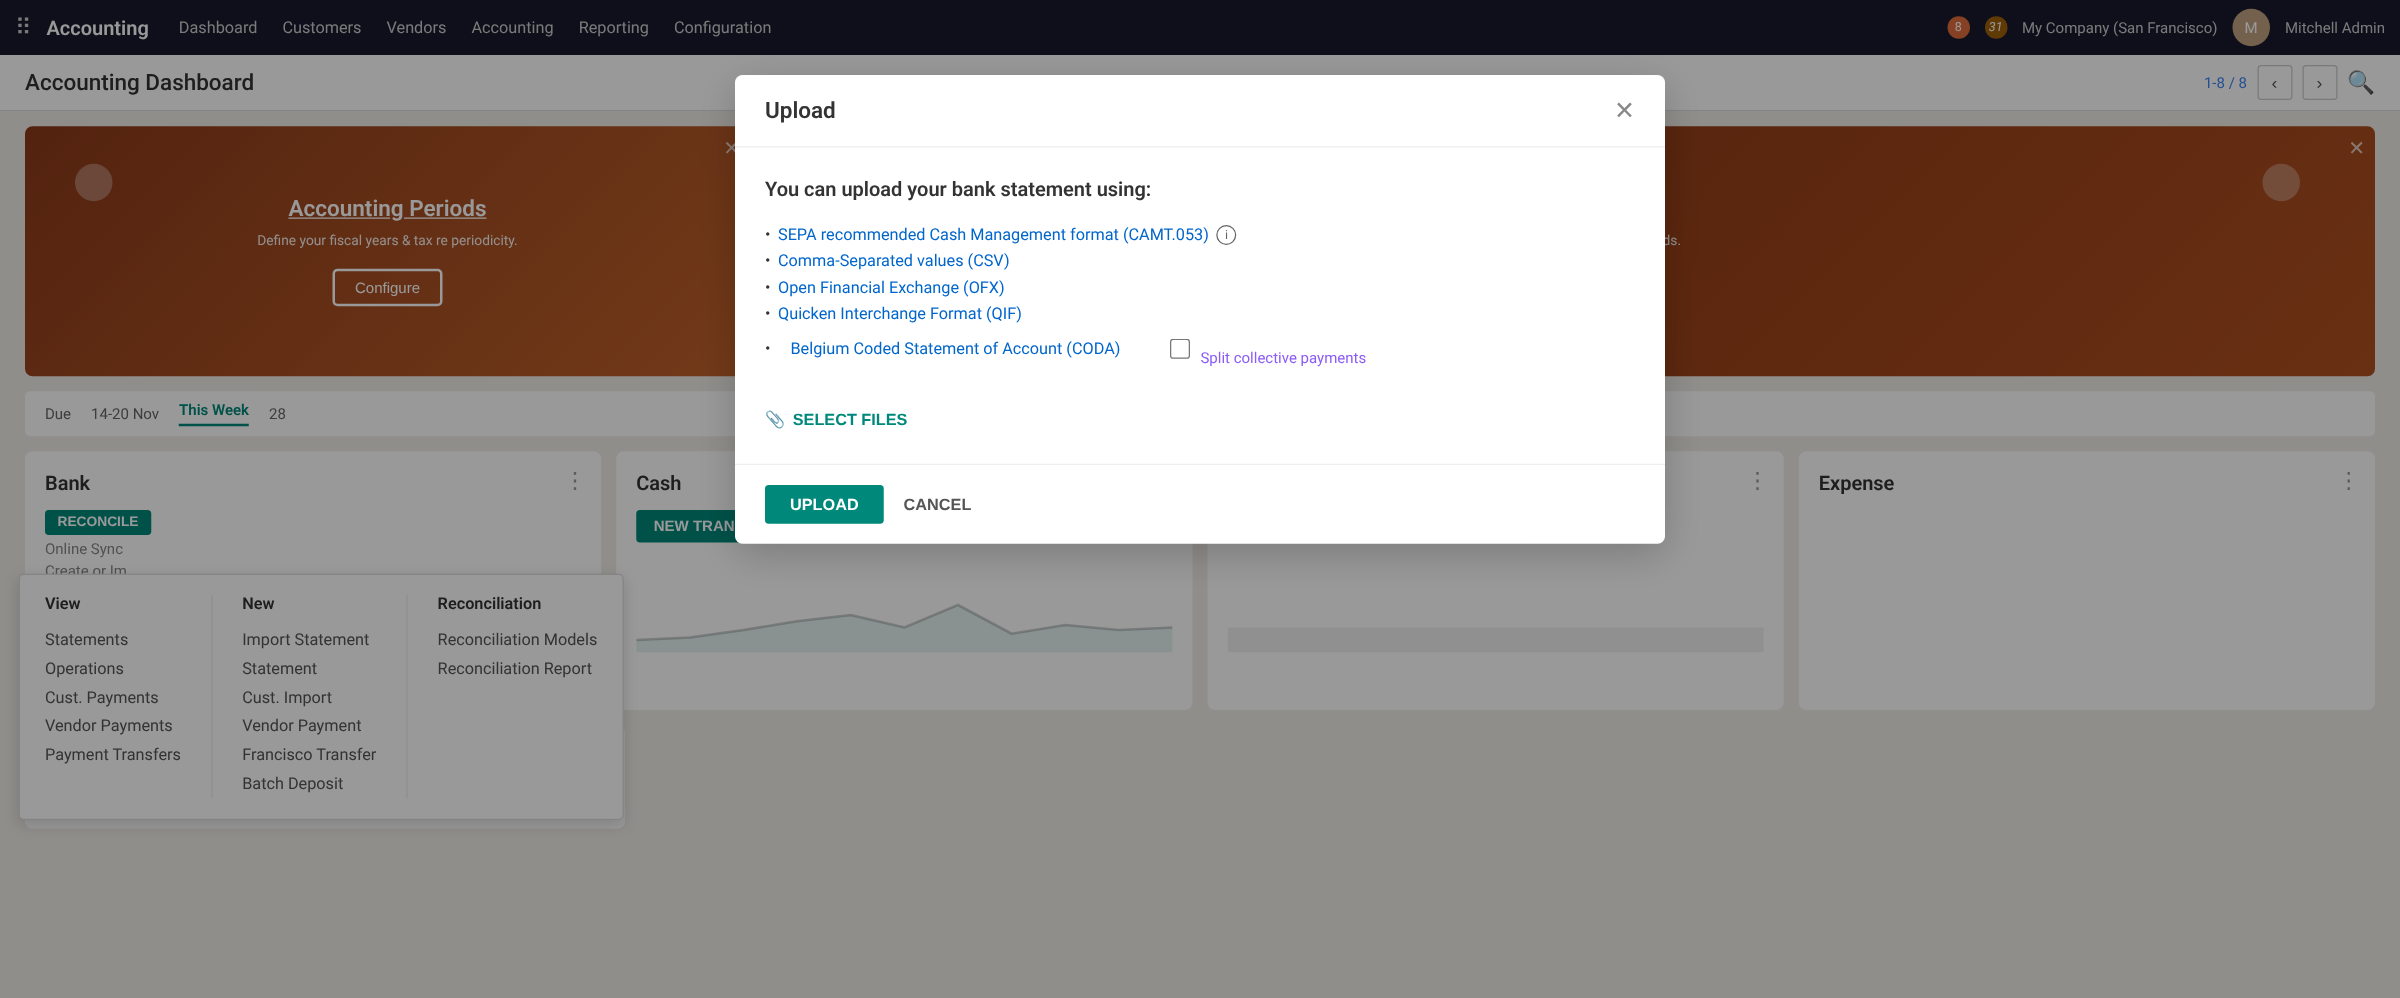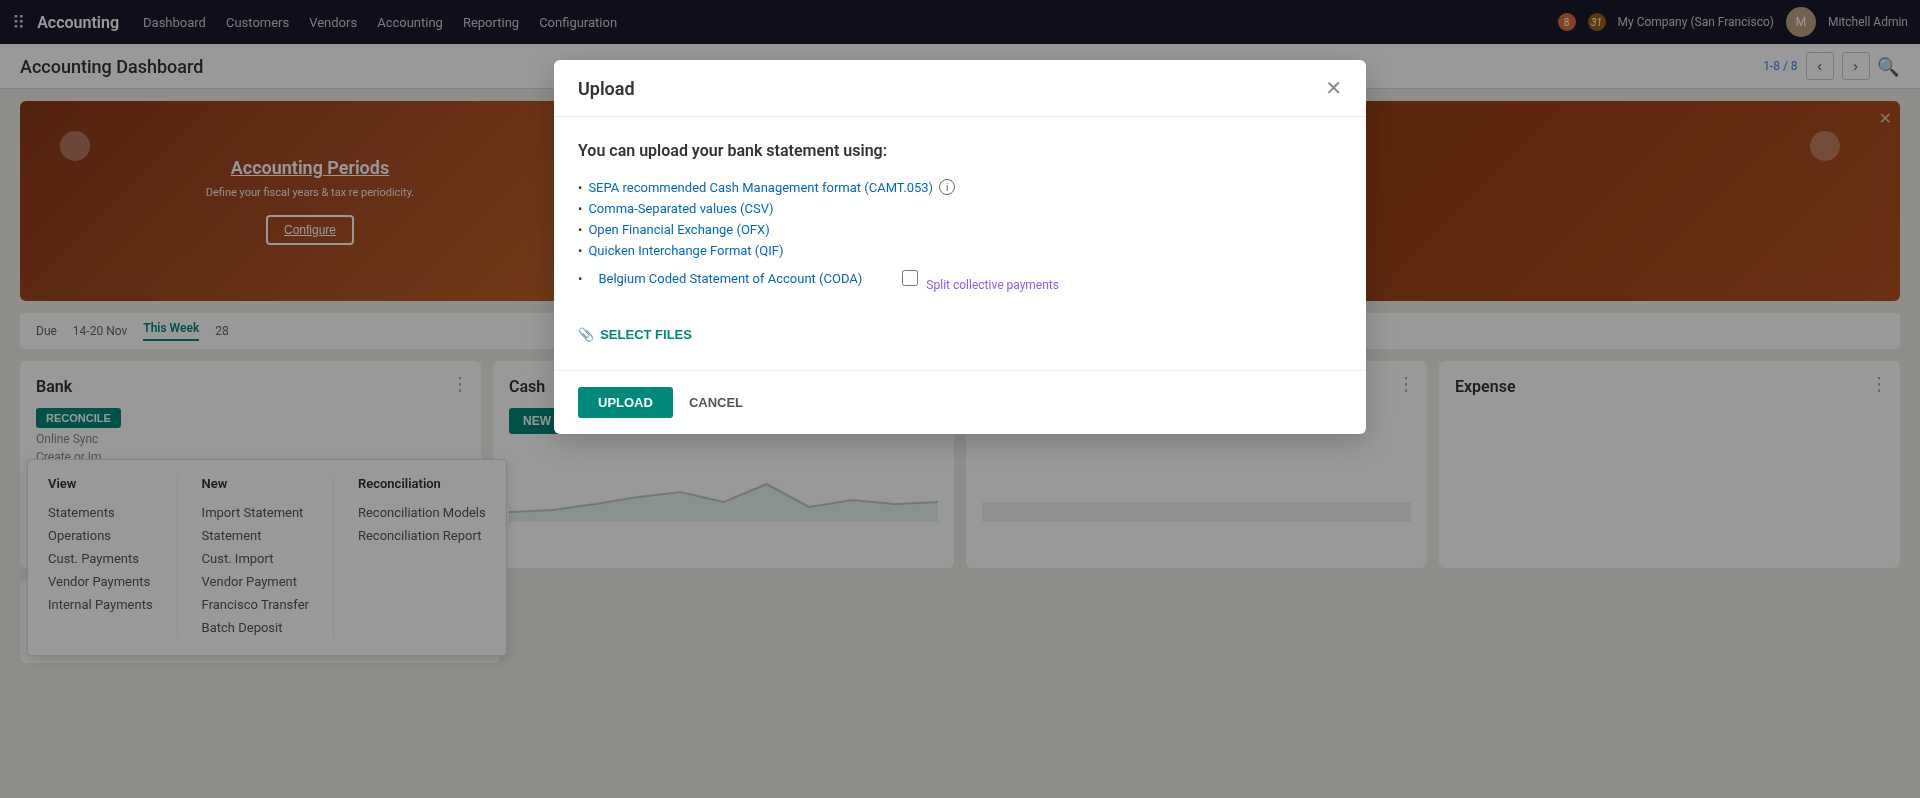--- a/index.html
+++ b/index.html
@@ -88,21 +88,21 @@
       align-items: center;
       justify-content: center;
       color: #fff;
       text-align: center;
       padding: 20px;
       position: relative;
     }
     .banner-right-circle { width: 30px; height: 30px; background: rgba(255,255,255,0.3); border-radius: 50%; position: absolute; top: 30px; right: 60px; }
     .banner-title { font-size: 18px; font-weight: 600; margin-bottom: 8px; text-decoration: underline; }
     .banner-subtitle { font-size: 11px; opacity: 0.9; margin-bottom: 16px; }
-    .banner-btn { border: 2px solid #fff; color: #fff; background: transparent; padding: 6px 16px; border-radius: 4px; cursor: pointer; font-size: 12px; text-decoration: underline; }
+    .banner-btn { border: 2px solid #fff; color: #fff; background: transparent; padding: 6px 16px; border-radius: 4px; cursor: pointer; font-size: 12px; }
     .close-btn-banner { position: absolute; top: 8px; right: 8px; color: rgba(255,255,255,0.7); cursor: pointer; font-size: 16px; }
 
     
     .timeline-row {
       display: flex;
       align-items: center;
       gap: 16px;
       background: #fff;
       border-radius: 4px;
       padding: 8px 16px;
@@ -131,21 +131,21 @@
     .card-sub { font-size: 12px; color: #888; margin-top: 4px; }
 
     
     .chart-area { height: 80px; margin-top: 8px; }
     .chart-area svg { width: 100%; height: 100%; }
 
     
     .dropdown-overlay {
       position: absolute;
       top: 370px;
-      left: 27px;
+      left: 15px;
       background: #fff;
       border: 1px solid #ddd;
       border-radius: 4px;
       box-shadow: 0 4px 12px rgba(0,0,0,0.15);
       z-index: 50;
       display: flex;
       padding: 16px 0;
       min-width: 460px;
     }
     .dropdown-col { padding: 0 20px; min-width: 130px; }
@@ -163,21 +163,21 @@
       background: rgba(0,0,0,0.4);
       z-index: 100;
       display: flex;
       align-items: flex-start;
       justify-content: center;
       padding-top: 60px;
     }
     .modal {
       background: #fff;
       border-radius: 6px;
-      width: 812px;
+      width: 744px;
       box-shadow: 0 8px 32px rgba(0,0,0,0.2);
       overflow: hidden;
     }
     .modal-header {
       padding: 16px 24px;
       border-bottom: 1px solid #eee;
       display: flex;
       align-items: center;
       justify-content: space-between;
     }
@@ -370,21 +370,21 @@
     </div>
   </div>
 
   <div class="dropdown-overlay">
     <div class="dropdown-col">
       <div class="dropdown-col-header">View</div>
       <span class="dropdown-item">Statements</span>
       <span class="dropdown-item">Operations</span>
       <span class="dropdown-item">Cust. Payments</span>
       <span class="dropdown-item">Vendor Payments</span>
-      <span class="dropdown-item">Internal Payments</span>
+      <span class="dropdown-item">Payment Transfers</span>
     </div>
     <div class="dropdown-divider"></div>
     <div class="dropdown-col">
       <div class="dropdown-col-header">New</div>
       <span class="dropdown-item">Import Statement</span>
       <span class="dropdown-item">Statement</span>
       <span class="dropdown-item">Cust. Import</span>
       <span class="dropdown-item">Vendor Payment</span>
       <span class="dropdown-item">Francisco Transfer</span>
       <span class="dropdown-item">Batch Deposit</span>

